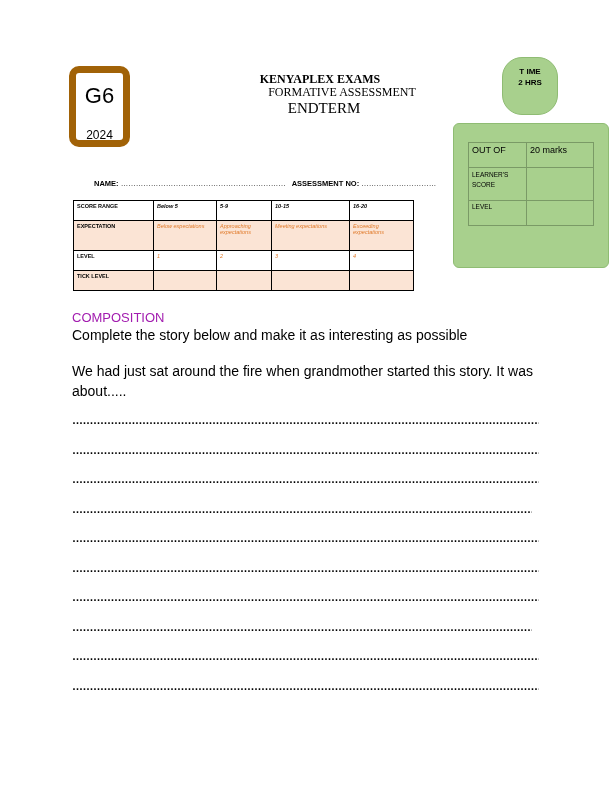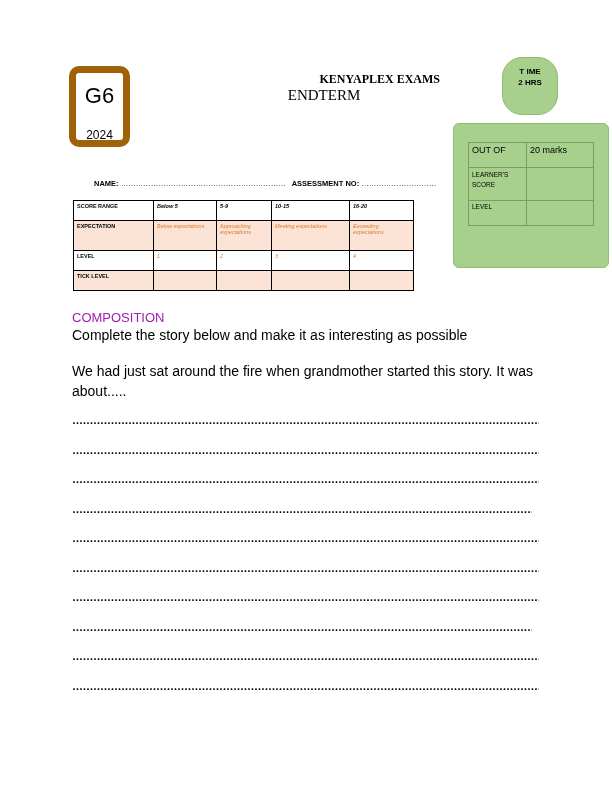--- a/index.html
+++ b/index.html
@@ -7,21 +7,21 @@
     body { position: relative; font-family: "Liberation Sans", sans-serif; color: #000; }
 
     .grade-box {
       position: absolute; left: 69px; top: 66px; width: 61px; height: 81px;
       border: 7px solid #a16207; border-radius: 10px; background: #fff;
     }
     .grade-box .grade { position: absolute; top: 10px; left: 0; width: 100%; text-align: center; font-size: 22px; }
     .grade-box .year { position: absolute; top: 55px; left: 0; width: 100%; text-align: center; font-size: 12px; }
 
     .header { position: absolute; left: 200px; top: 72px; width: 240px; text-align: center; }
-    .header .l1 { font-family: "Liberation Serif", serif; font-weight: bold; font-size: 12px; line-height: 14px; text-align: right; }
+    .header .l1 { font-family: "Liberation Serif", serif; font-weight: bold; font-size: 12px; line-height: 14px; }
     .header .l2 { font-weight: bold; font-size: 12px; line-height: 14px; }
     .header .l3 { font-family: "Liberation Serif", serif; font-size: 12px; line-height: 13px; padding-left: 44px; }
     .header .l4 { font-family: "Liberation Serif", serif; font-size: 15px; line-height: 18px; padding-left: 8px; }
     .header .l5 { font-weight: bold; font-size: 16px; line-height: 22px; padding-left: 30px; }
 
     .time-box {
       position: absolute; left: 502px; top: 57px; width: 56px; height: 58px;
       background: #a8d08d; border: 1px solid #8fbc73; border-radius: 20px;
       text-align: center; font-weight: bold; font-size: 8px;
     }
@@ -66,20 +66,21 @@
 </head>
 <body>
 
 <div class="grade-box">
   <div class="grade">G6</div>
   <div class="year">2024</div>
 </div>
 
 <div class="header">
   <div class="l1">KENYAPLEX EXAMS</div>
+  <div class="l3">FORMATIVE ASSESSMENT</div>
   <div class="l4">ENDTERM</div>
 </div>
 
 <div class="time-box">
   <div class="t1">T IME</div>
   <div class="t2">2 HRS</div>
 </div>
 
 <div class="score-box">
   <table class="score-table">

